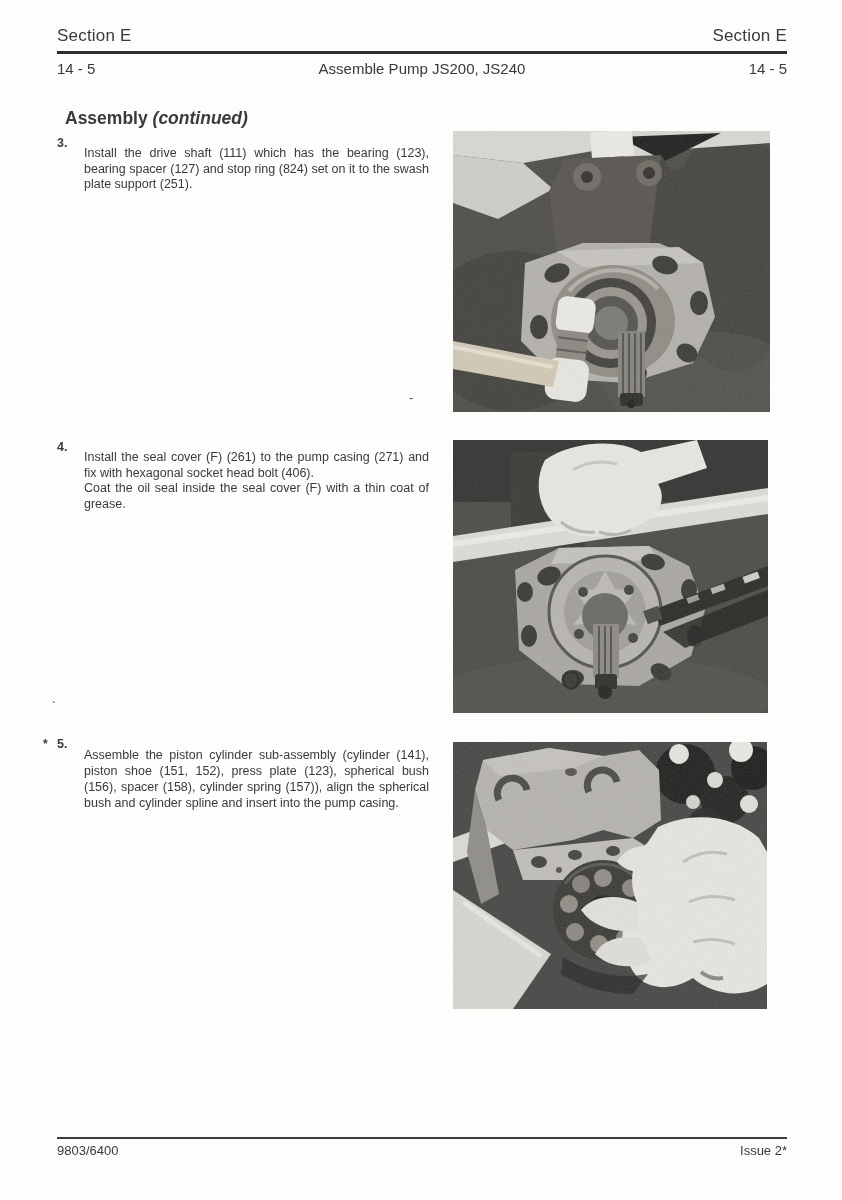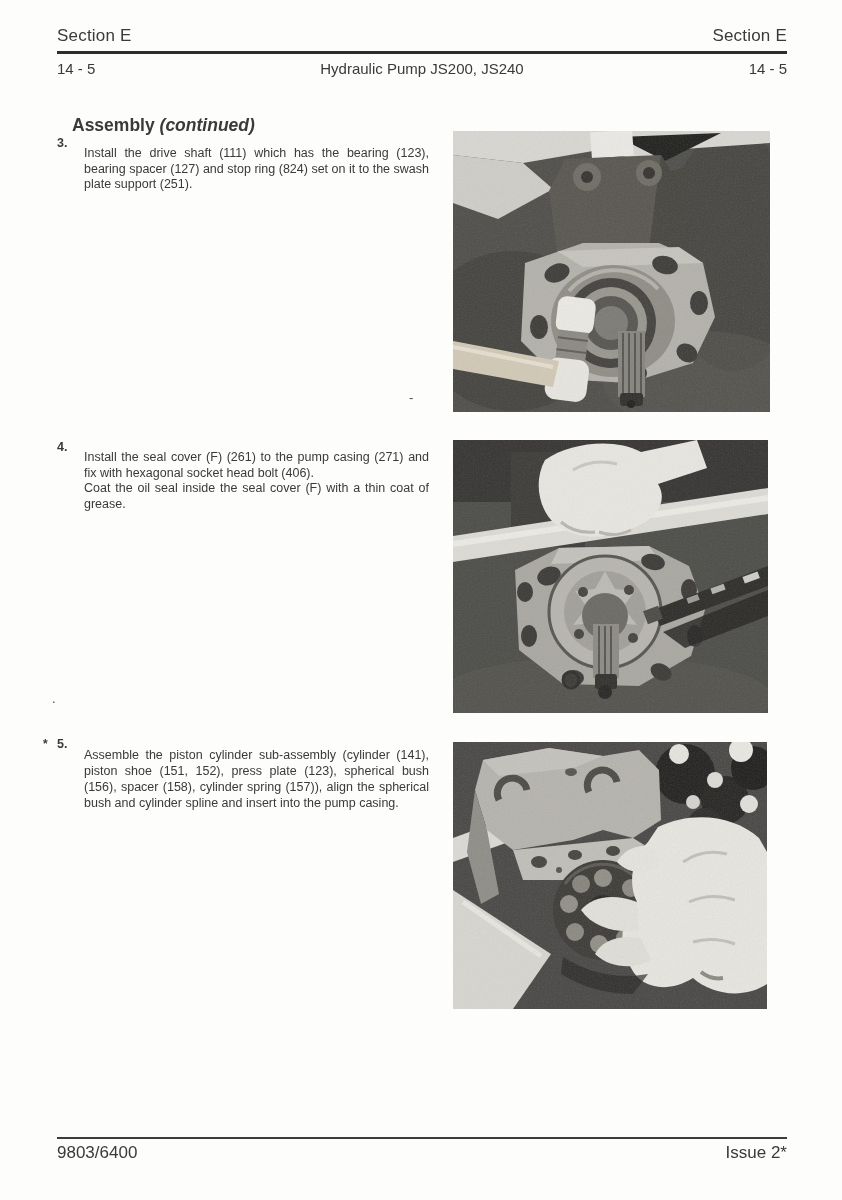--- a/index.html
+++ b/index.html
@@ -16,21 +16,21 @@
   .header{position:absolute;top:26px;left:57px;right:55px;}
   .hrow{display:flex;align-items:flex-end;}
   .hthird{flex:1;}
   .hthird.c{text-align:center;}
   .hthird.r{text-align:right;}
   .hrow1{font-size:17px;letter-spacing:.2px;}
   .hrow1 .c{font-weight:700;}
   .hrule{height:3px;background:#2e2e2e;margin-top:5px;}
   .hrow2{font-size:15px;margin-top:6px;}
   
-  .title{position:absolute;top:100px;left:57px;font-size:17.5px;font-weight:700;margin:15px;}
+  .title{position:absolute;top:100px;left:57px;font-size:17.5px;font-weight:700;margin:8px;}
   .title em{font-style:italic;}
   
   .step{position:absolute;left:57px;width:372px;display:flex;}
   .num{width:27px;flex:none;font-weight:700;font-size:12.5px;line-height:15.5px;}
   .stext{flex:1;font-size:12.5px;line-height:15.5px;text-align:justify;margin-top:10px;}
   .stext p{margin:0;}
   .step3{top:136px;}
   .note{position:absolute;left:57px;top:192px;width:372px;margin:0;
         font-size:12.5px;line-height:15px;font-style:italic;text-align:justify;}
   .note .nlabel{font-weight:700;}
@@ -43,36 +43,36 @@
   .mark-dash{left:409px;top:390px;}
   .mark-dot{left:52px;top:691px;}
   
   .photo{position:absolute;left:453px;margin:0;background:#4a4a46;}
   .photo svg{display:block;width:100%;height:100%;}
   .photo1{top:131px;width:317px;height:281px;}
   .photo2{top:440px;width:315px;height:273px;}
   .photo3{top:742px;width:314px;height:267px;}
   
   .frule{position:absolute;left:57px;right:55px;top:1137px;height:2px;background:#3c3c3c;}
-  .frow{position:absolute;left:57px;right:55px;top:1143px;display:flex;justify-content:space-between;font-size:17px;}
+  .frow{position:absolute;left:57px;right:55px;top:1143px;display:flex;justify-content:space-between;font-size:13px;}
 </style>
 </head>
 <body>
 
 <div class="page">
 
   <div class="header">
     <div class="hrow hrow1">
       <span class="hthird">Section E</span>
       <span class="hthird r">Section E</span>
     </div>
     <div class="hrule"></div>
     <div class="hrow hrow2">
       <span class="hthird">14 - 5</span>
-      <span class="hthird c">Hydraulic Pump JS200, JS240</span>
+      <span class="hthird c">Assemble Pump JS200, JS240</span>
       <span class="hthird r">14 - 5</span>
     </div>
   </div>
 
   <h1 class="title"><span>Assembly</span> <em>(continued)</em></h1>
 
   <div class="step step3">
     <span class="num">3.</span>
     <div class="stext">
         <p>Install the drive shaft (111) which has the bearing (123), bearing spacer (127) and stop ring (824) set on it to the swash plate support (251).</p>

